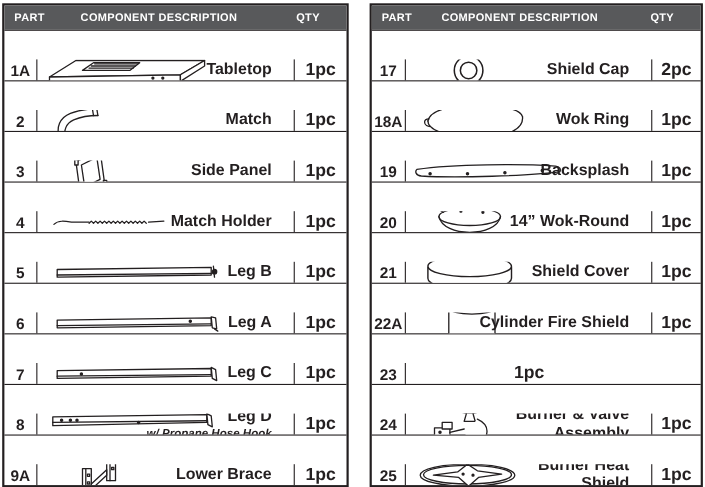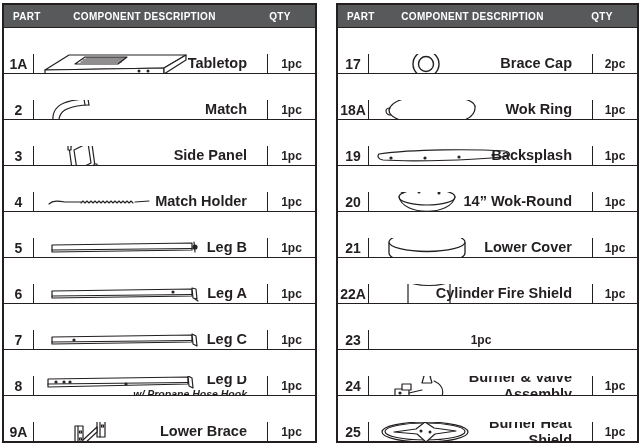--- a/index.html
+++ b/index.html
@@ -20,21 +20,21 @@
 
   .row { display:grid; height:46px; border-top:1px solid #231f20; }
   .ptable.left  .row { grid-template-columns:30px 1fr 47px; }
   .ptable.right .row { grid-template-columns:31px 1fr 44px; }
 
   .cell { display:flex; align-items:center;margin-top:26px; }
   .cell.part { justify-content:center; font-weight:bold; font-size:14px;
                border-right:1px solid #231f20; }
   .cell.desc { position:relative; justify-content:flex-end; padding-right:20px;
                border-right:1px solid #231f20; overflow:hidden; }
-  .cell.qty  { justify-content:center; font-weight:bold; font-size:12px; }
+  .cell.qty  { justify-content:center; font-weight:bold; font-size:16px; }
 
   .desc-text { text-align:right; font-weight:bold; font-size:14.5px;
                line-height:1.15; white-space:nowrap; position:relative; z-index:2; }
   .desc-text.wrap { white-space:normal; max-width:118px; }
   .desc-sub { display:block; font-size:10.5px;font-style:italic; }
 
   .illus { position:absolute; left:6px; top:50%; transform:translateY(-50%);
            display:flex; z-index:1; }
   .illus svg { display:block; }
   .illus[data-name="tabletop-illustration"]            { left:5px; }
@@ -256,21 +256,21 @@
   <div class="row" data-name="table-row">
     <div class="cell part" data-name="part-number">17</div>
     <div class="cell desc" data-name="description-cell">
       <span class="illus" data-name="wheel-cap-illustration">
             <svg width="34" height="34" viewBox="0 0 34 34" fill="none" stroke="#231f20" stroke-width="1.4">
     <circle cx="17" cy="17" r="13" fill="#fff"></circle>
     <circle cx="17" cy="17" r="7.5" fill="#fff"></circle>
   </svg>
           </span>
       <span class="desc-text" data-name="description-text">
-        <span class="desc-main" data-name="description-main">Brace Cap</span>
+        <span class="desc-main" data-name="description-main">Shield Cap</span>
         
       </span>
     </div>
     <div class="cell qty" data-name="quantity">2pc</div>
   </div>
       <div class="row" data-name="table-row">
     <div class="cell part" data-name="part-number">18A</div>
     <div class="cell desc" data-name="description-cell">
       <span class="illus" data-name="wok-ring-illustration">
             <svg width="98" height="44" viewBox="0 0 98 44" fill="none" stroke="#231f20" stroke-width="1.2" stroke-linejoin="round" stroke-linecap="round">
@@ -335,21 +335,21 @@
       <div class="row" data-name="table-row">
     <div class="cell part" data-name="part-number">21</div>
     <div class="cell desc" data-name="description-cell">
       <span class="illus" data-name="burner-cover-illustration">
             <svg width="86" height="40" viewBox="0 0 86 40" fill="none" stroke="#231f20" stroke-width="1.3" stroke-linejoin="round" stroke-linecap="round">
     <path d="M5,15 L5,25 C5,31 22,35 43,35 C64,35 81,31 81,25 L81,15" fill="#fff"></path>
     <ellipse cx="43" cy="14" rx="38" ry="9.5" fill="#fff"></ellipse>
   </svg>
           </span>
       <span class="desc-text" data-name="description-text">
-        <span class="desc-main" data-name="description-main">Lower Cover</span>
+        <span class="desc-main" data-name="description-main">Shield Cover</span>
         
       </span>
     </div>
     <div class="cell qty" data-name="quantity">1pc</div>
   </div>
       <div class="row" data-name="table-row">
     <div class="cell part" data-name="part-number">22A</div>
     <div class="cell desc" data-name="description-cell">
       <span class="illus" data-name="cylinder-fire-shield-illustration">
             <svg width="60" height="44" viewBox="0 0 60 44" fill="none" stroke="#231f20" stroke-width="1.2" stroke-linejoin="round" stroke-linecap="round">

